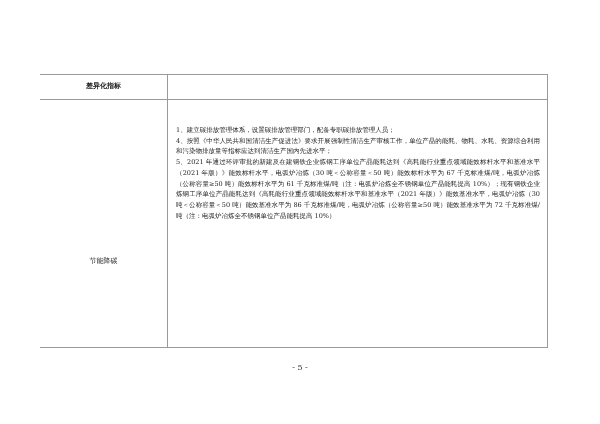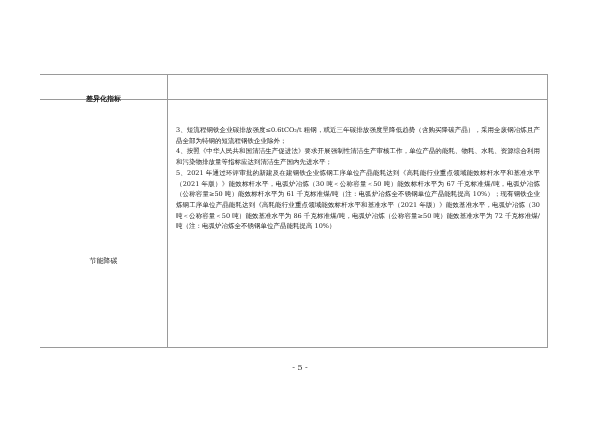--- a/index.html
+++ b/index.html
@@ -1,21 +1,21 @@
 <!DOCTYPE html>
 <html><head>
   <meta charset="utf-8">
   <style>
     html, body { margin: 0; padding: 0; background: #ffffff; }
     body { width: 600px; height: 424px; position: relative; overflow: hidden;
       font-family: "DejaVu Serif", "Liberation Serif", serif; color: #1a1a1a; }
     .tbl { position: absolute; left: 40px; top: 74px; width: 508px; height: 274px; }
     .hline { position: absolute; left: 0; height: 1px; background: #9a9a9a; }
     .vline { position: absolute; width: 1px; background: #9a9a9a; }
-    .hdr { position: absolute; top: 13px; height: 24px; display: flex; align-items: center; justify-content: center;
+    .hdr { position: absolute; top: 0; height: 24px; display: flex; align-items: center; justify-content: center;
       font-size: 7px; font-weight: bold; }
     .label { position: absolute; left: 0; width: 127px; top: 25px; height: 323px; display: flex;
       align-items: center; justify-content: center; font-size: 7px; }
     .content { position: absolute; left: 136px; top: 51px; width: 364px; font-size: 6.5px; line-height: 10.7px; }
     .content p { margin: 0; text-align: justify; }
     .pageno { position: absolute; top: 363px; left: 0; width: 600px; text-align: center; font-size: 8px; color: #333; }
   </style>
 </head>
 <body>
 
@@ -24,19 +24,19 @@
   <div class="hline" style="top:25px; width:508px;"></div>
   <div class="hline" style="top:273px; width:508px;"></div>
   <div class="vline" style="left:127px; top:0; height:274px;"></div>
   <div class="vline" style="left:507px; top:0; height:274px;"></div>
 
   <div class="hdr" style="left:0; width:127px;">差异化指标</div>
 
   <div class="label">节能降碳</div>
 
   <div class="content" style="left:136px; top:51px;">
-    <p>3、短流程钢铁企业碳排放强度≤0.6tCO₂/t 粗钢，或近三年碳排放强度呈降低趋势（含购买降碳产品），采用全废钢冶炼且产品全部为特钢的短流程钢铁企业除外；</p>
+    <p>1、建立碳排放管理体系，设置碳排放管理部门，配备专职碳排放管理人员；</p>
     <p>4、按照《中华人民共和国清洁生产促进法》要求开展强制性清洁生产审核工作，单位产品的能耗、物耗、水耗、资源综合利用和污染物排放量等指标应达到清洁生产国内先进水平；</p>
     <p>5、2021 年通过环评审批的新建及在建钢铁企业炼钢工序单位产品能耗达到《高耗能行业重点领域能效标杆水平和基准水平（2021 年版）》能效标杆水平，电弧炉冶炼（30 吨＜公称容量＜50 吨）能效标杆水平为 67 千克标准煤/吨，电弧炉冶炼（公称容量≥50 吨）能效标杆水平为 61 千克标准煤/吨（注：电弧炉冶炼全不锈钢单位产品能耗提高 10%）；现有钢铁企业炼钢工序单位产品能耗达到《高耗能行业重点领域能效标杆水平和基准水平（2021 年版）》能效基准水平，电弧炉冶炼（30 吨＜公称容量＜50 吨）能效基准水平为 86 千克标准煤/吨，电弧炉冶炼（公称容量≥50 吨）能效基准水平为 72 千克标准煤/吨（注：电弧炉冶炼全不锈钢单位产品能耗提高 10%）</p>
   </div>
 </div>
 
 <div class="pageno">- 5 -</div>
 
 </body></html>

